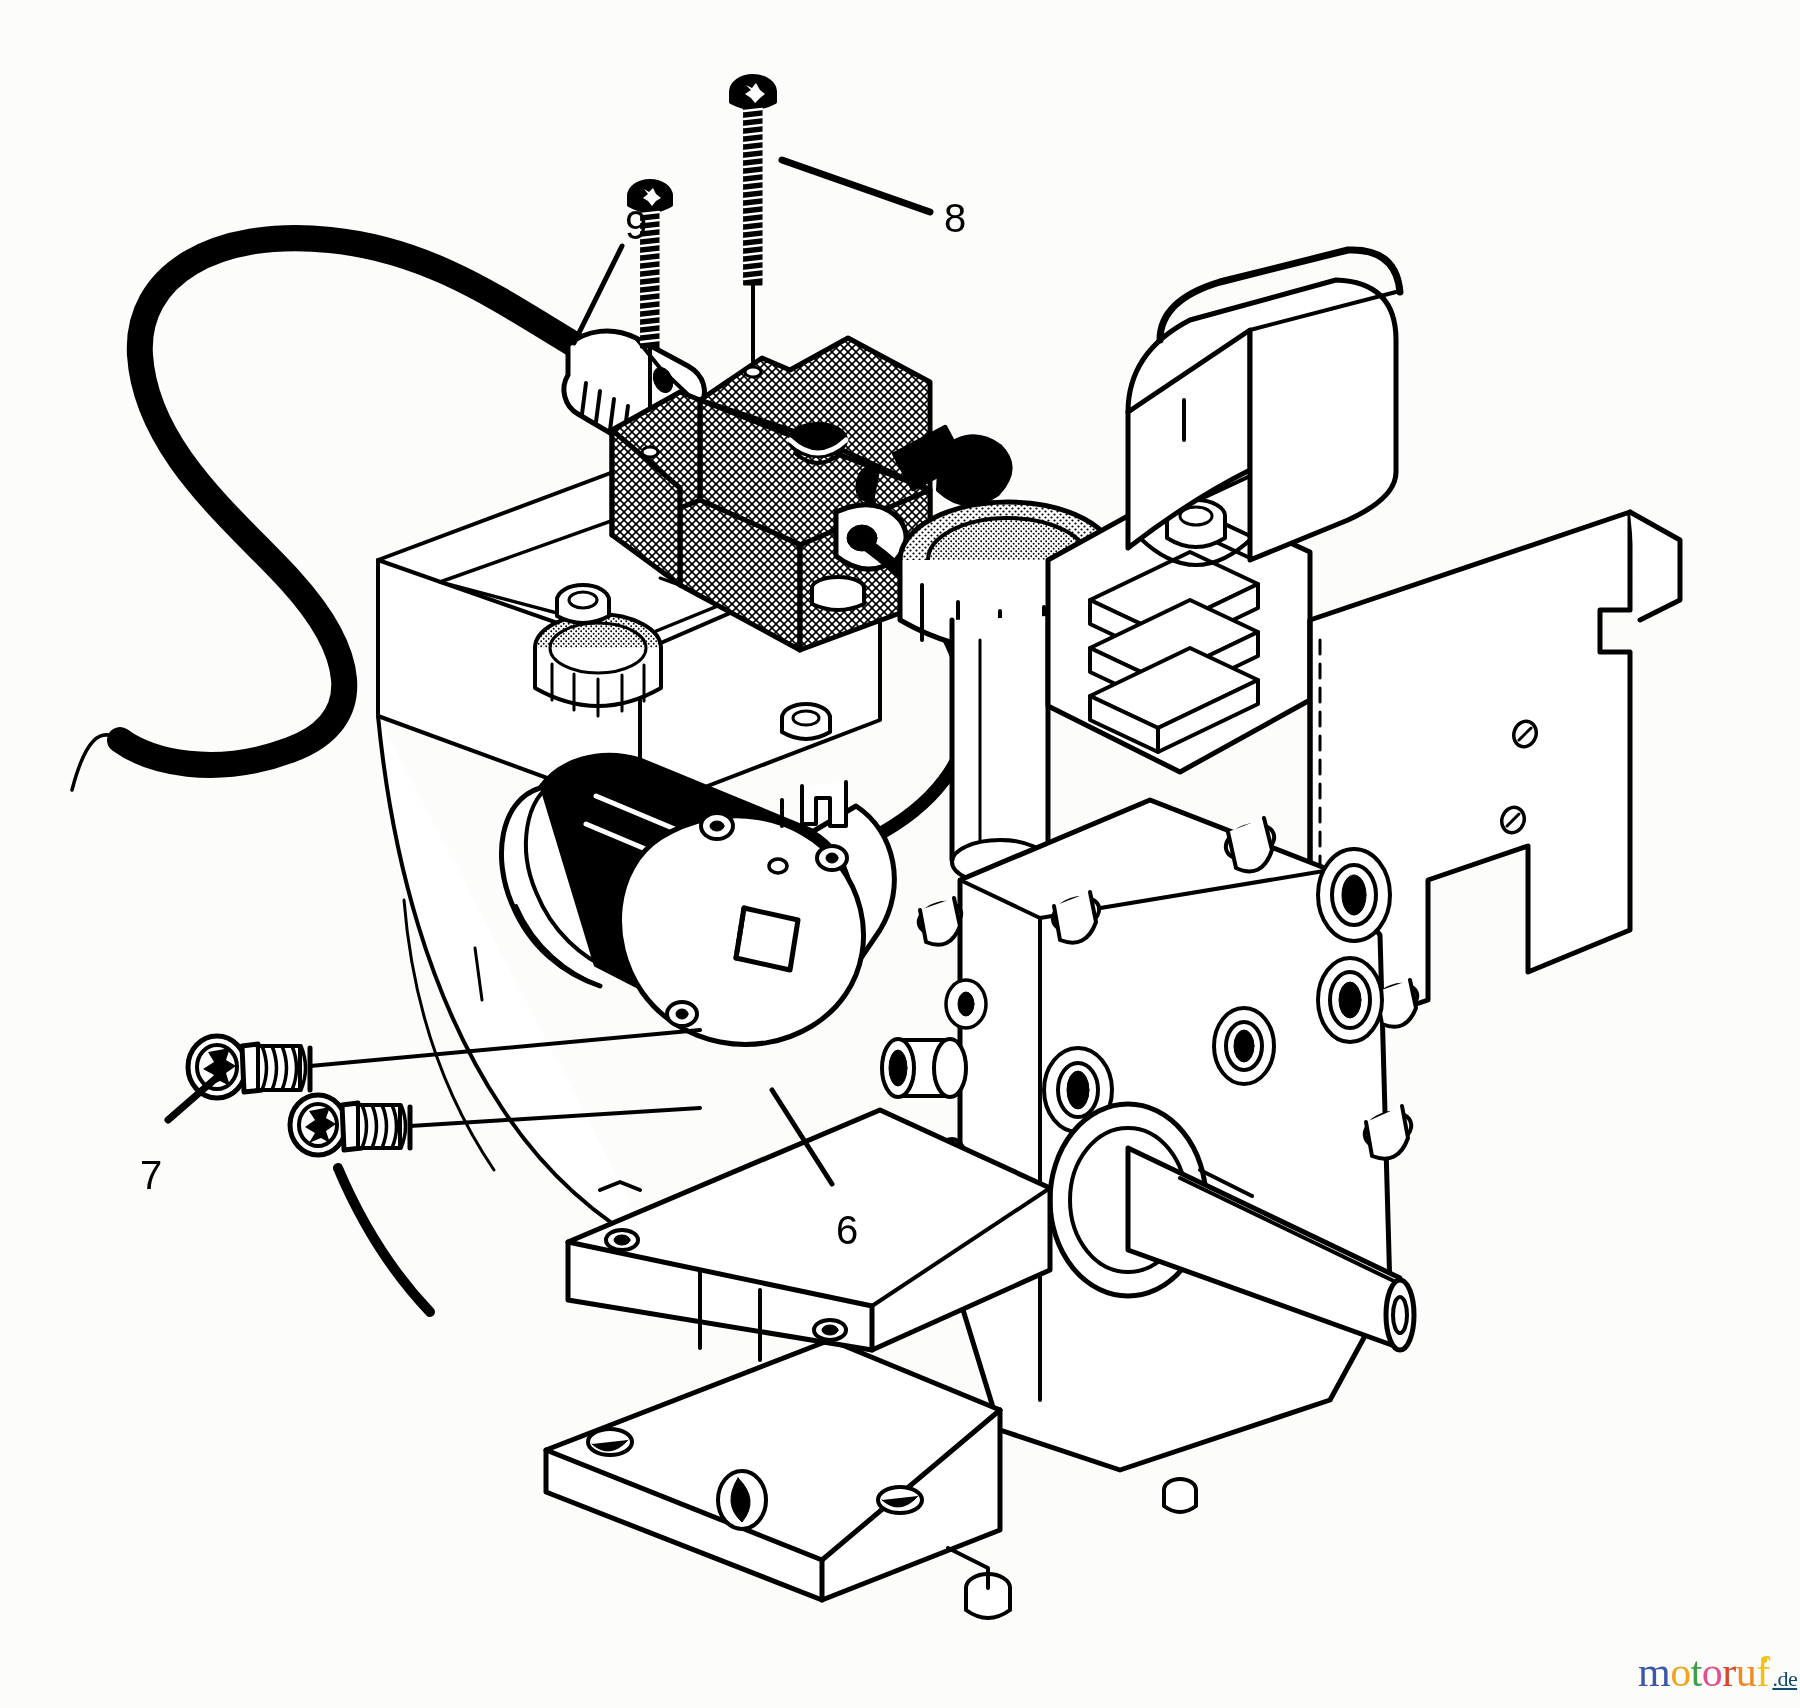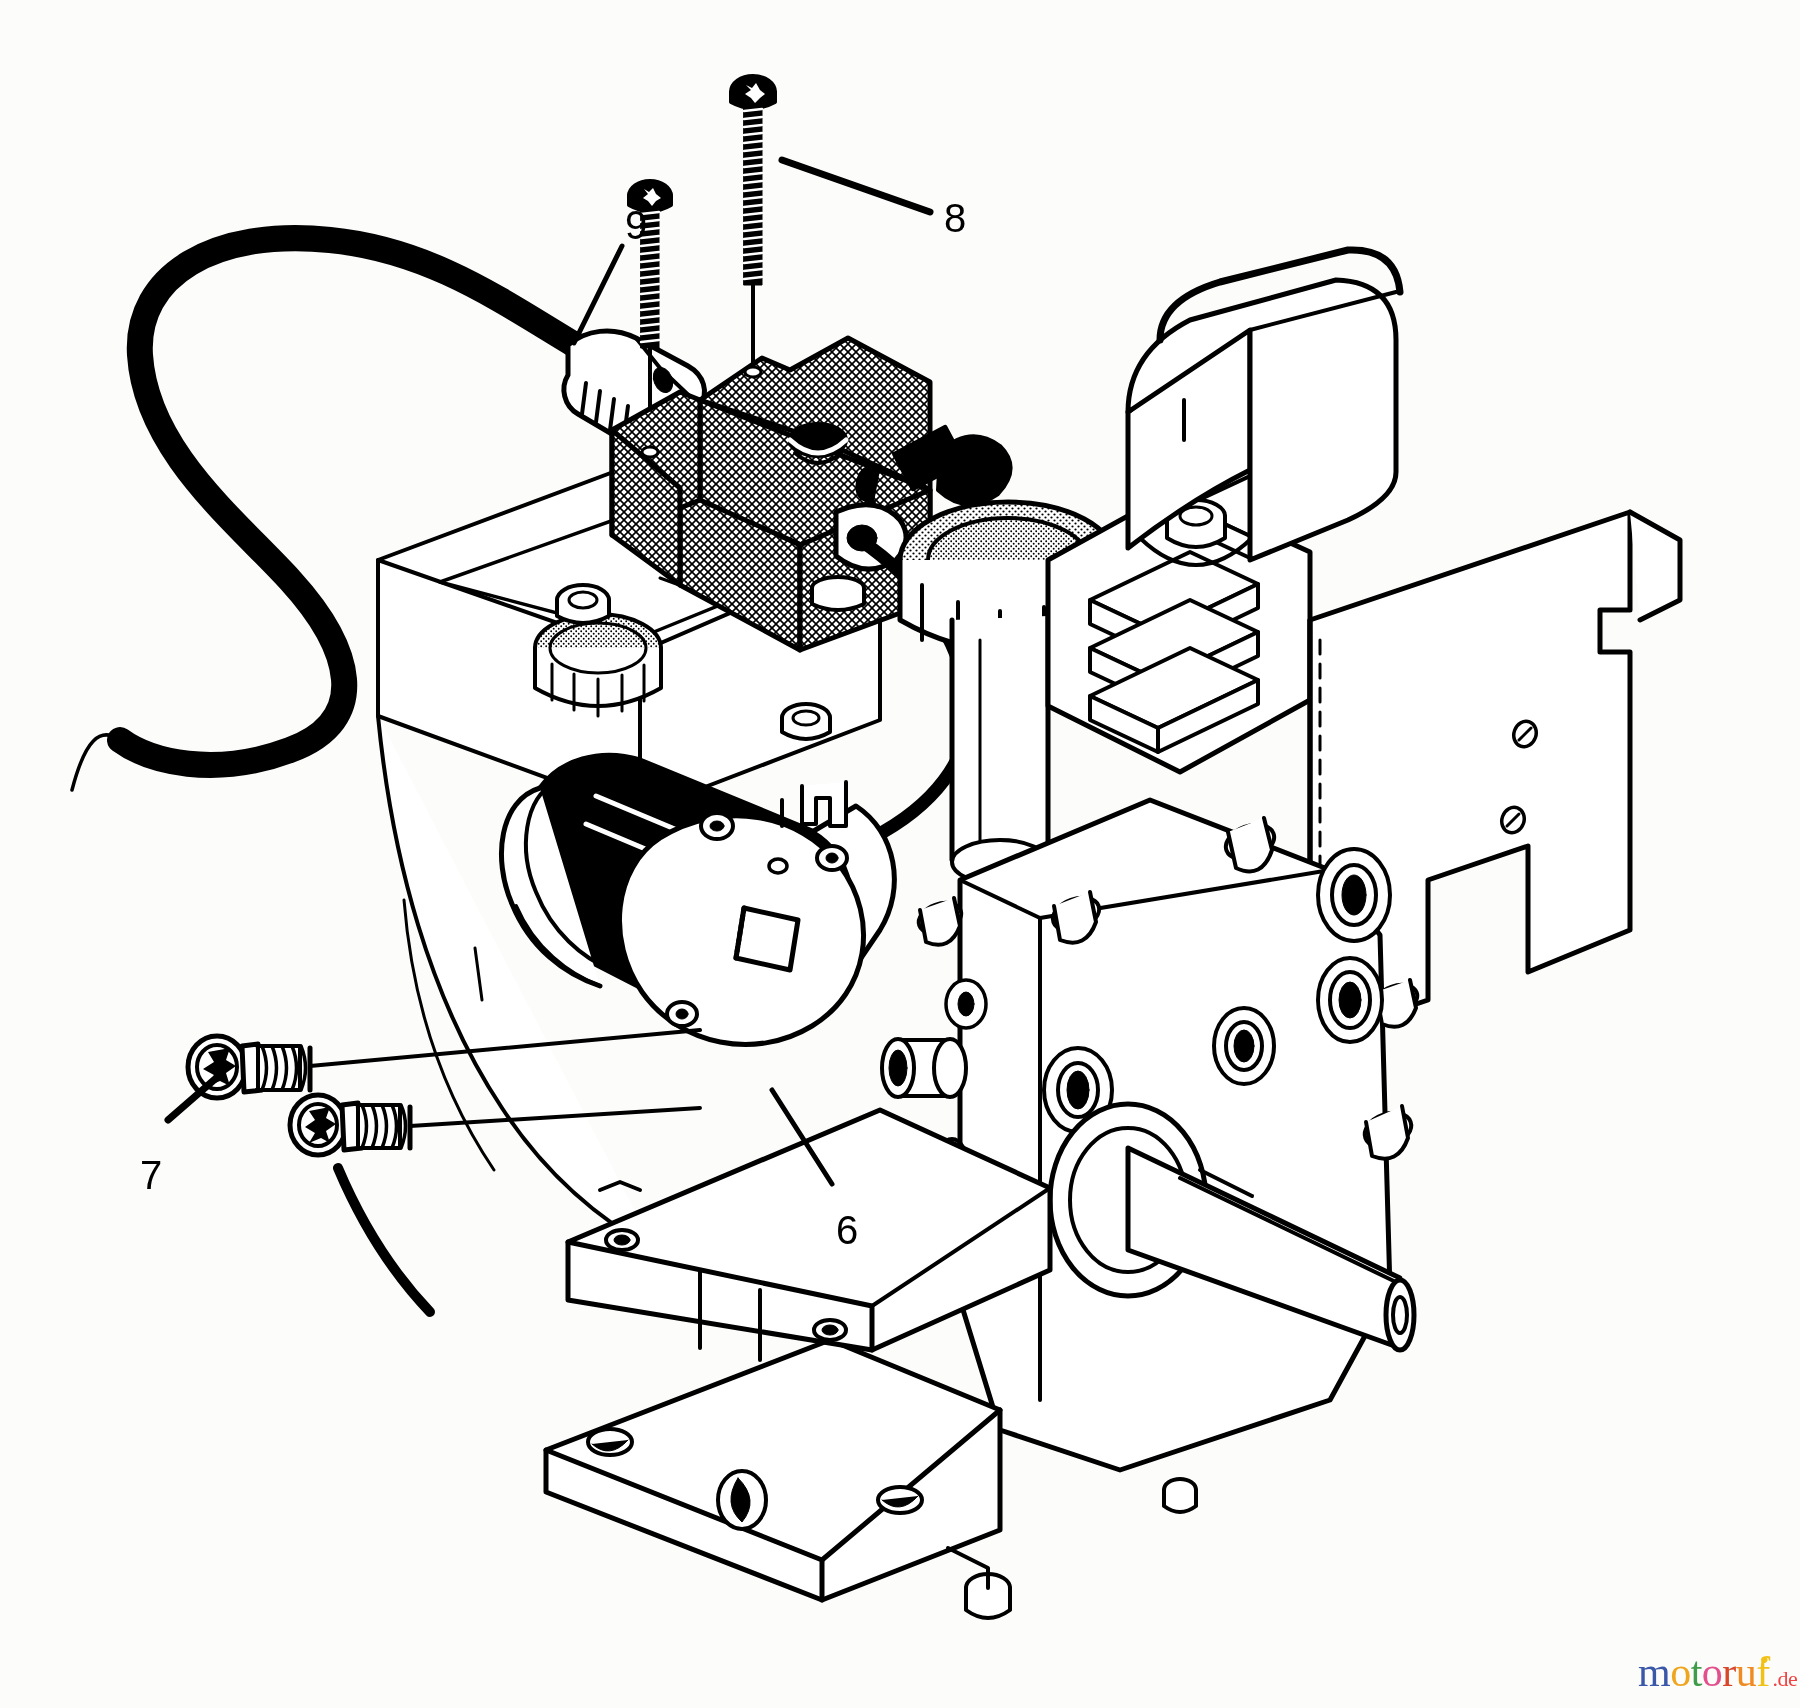--- a/index.html
+++ b/index.html
@@ -46,22 +46,23 @@
   #logo .dot {
     display: inline-block;
     position: relative;
     top: -22px;
     left: -10px;
     font-size: 15px;
     line-height: 0;
   }
   #logo .tld {
     font-size: 22px;
-    color: #ef4444;
+    color: #0c4a6e;
     margin-left: -6px;
+    text-decoration: underline;
   }
 </style>
 </head>
 <body>
 
 <div id="page">
 
   <svg id="diagram" viewBox="0 0 1800 1708">
     <defs>
       <pattern id="crosshatch" width="8" height="8" patternUnits="userSpaceOnUse">

